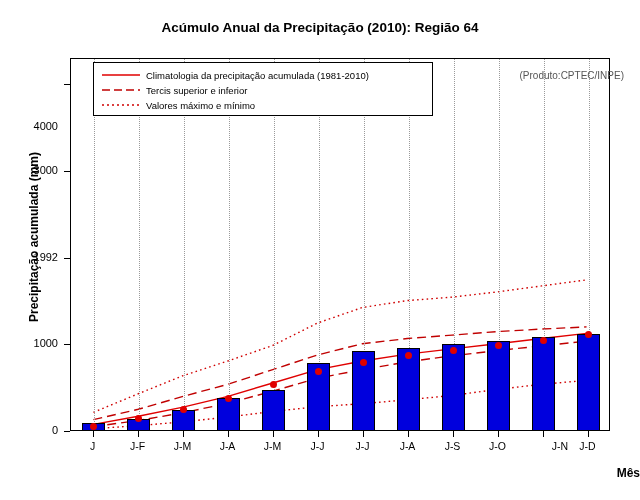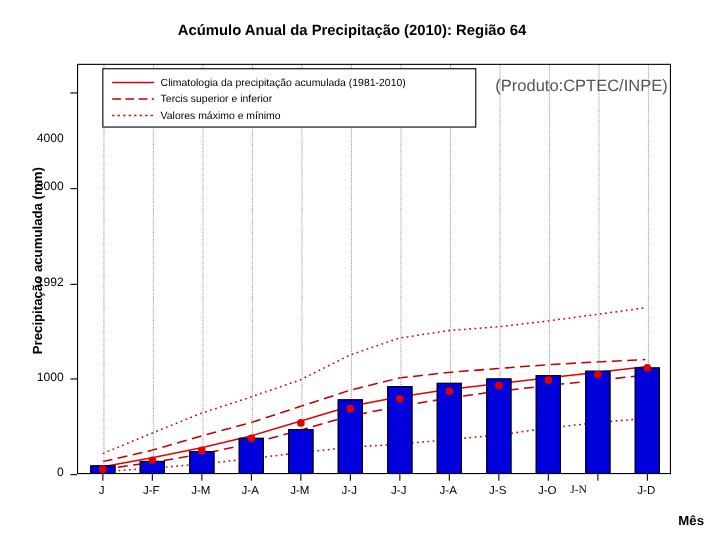--- a/index.html
+++ b/index.html
@@ -129,23 +129,23 @@
   }
   .legend-text {
     font-size: 9.5px;
     color: #000;
     white-space: nowrap;
     padding-left: 4px;
     text-align: center;
   }
   .producer {
     position: absolute;
-    right: 33px;
+    right: 16px;
     top: 70px;
-    font-size: 15px;
+    font-size: 10px;
     color: #555555;
   }
   .pt {
     position: absolute;
     width: 7px;
     height: 7px;
     margin-left: -3.5px;
     margin-top: -3.5px;
     border-radius: 50%;
     background: #e00000;
@@ -270,16 +270,16 @@
     <div class="xlabel" style="left: 297.5px; top: 440px;">J-J</div>
     <div class="xtick" style="left: 362.5px; top: 431px;"></div>
     <div class="xlabel" style="left: 342.5px; top: 440px;">J-J</div>
     <div class="xtick" style="left: 407.5px; top: 431px;"></div>
     <div class="xlabel" style="left: 387.5px; top: 440px;">J-A</div>
     <div class="xtick" style="left: 452.5px; top: 431px;"></div>
     <div class="xlabel" style="left: 432.5px; top: 440px;">J-S</div>
     <div class="xtick" style="left: 497.5px; top: 431px;"></div>
     <div class="xlabel" style="left: 477.5px; top: 440px;">J-O</div>
     <div class="xtick" style="left: 542.5px; top: 431px;"></div>
-    <div class="xlabel" style="left: 506px; top: 440px; font-family: Liberation Serif, serif;">J-N</div>
+    <div class="xlabel" style="left: 540px; top: 440px;">J-N</div>
     <div class="xtick" style="left: 587.5px; top: 431px;"></div>
     <div class="xlabel" style="left: 567.5px; top: 440px;">J-D</div>
   </div>
 
 </body></html>

